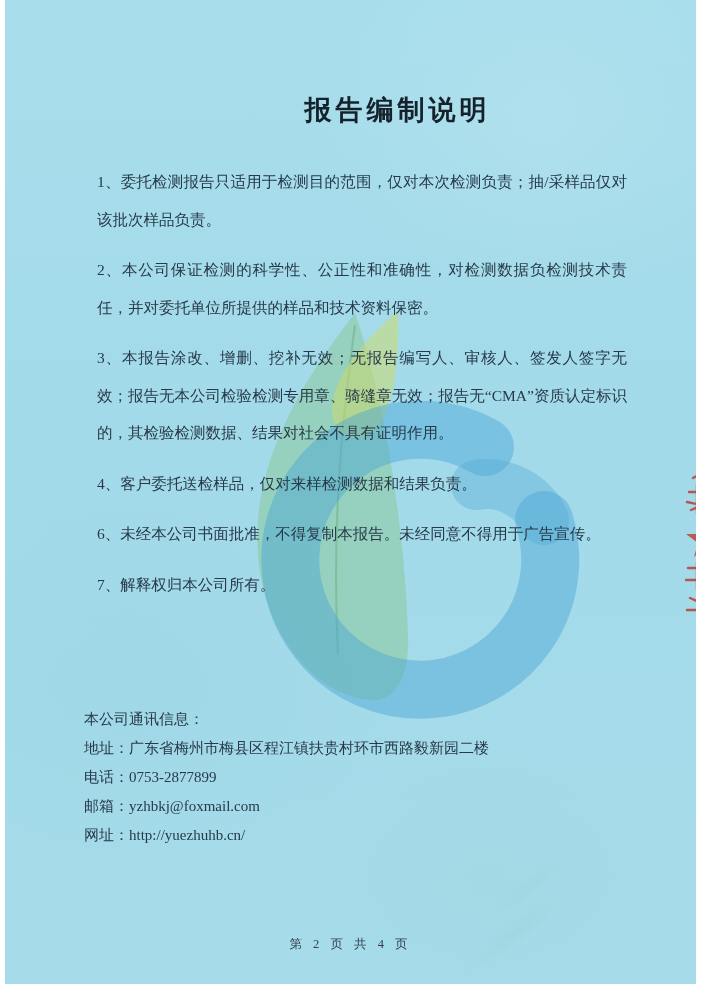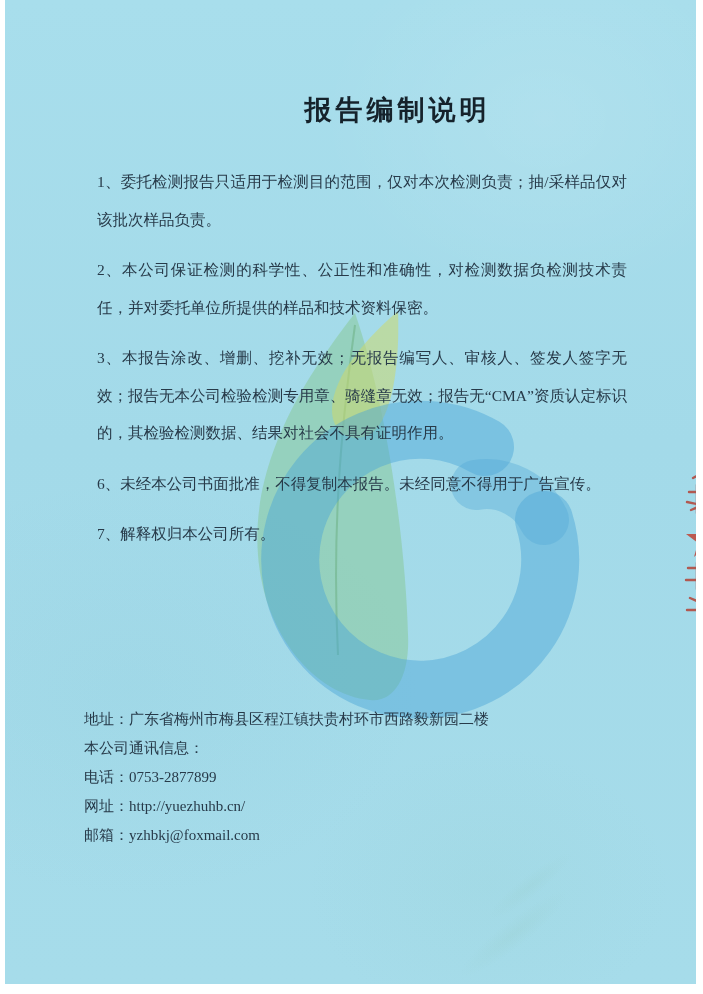--- a/index.html
+++ b/index.html
@@ -74,32 +74,34 @@
     <path d="M 265 152 A 130 130 0 1 0 324 225" fill="none" stroke="#4aa4d6" stroke-width="58" stroke-linecap="round" opacity="0.45"></path>
     <path d="M 324 225 A 64 64 0 0 0 256 190" fill="none" stroke="#55aad8" stroke-width="50" stroke-linecap="round" opacity="0.40"></path>
   </svg>
 
   <h1 class="doc-title">报告编制说明</h1>
 
   <div class="notes">
     <p>1、委托检测报告只适用于检测目的范围，仅对本次检测负责；抽/采样品仅对该批次样品负责。</p>
     <p>2、本公司保证检测的科学性、公正性和准确性，对检测数据负检测技术责任，并对委托单位所提供的样品和技术资料保密。</p>
     <p>3、本报告涂改、增删、挖补无效；无报告编写人、审核人、签发人签字无效；报告无本公司检验检测专用章、骑缝章无效；报告无“CMA”资质认定标识的，其检验检测数据、结果对社会不具有证明作用。</p>
+    <p>4、客户委托送检样品，仅对来样检测数据和结果负责。</p>
     <p>6、未经本公司书面批准，不得复制本报告。未经同意不得用于广告宣传。</p>
     <p>7、解释权归本公司所有。</p>
   </div>
 
   <div class="contact">
+    <div class="row">本公司通讯信息：</div>
     <div class="row"><span>地址：</span><span>广东省梅州市梅县区程江镇扶贵村环市西路毅新园二楼</span></div>
-    <div class="row">本公司通讯信息：</div>
     <div class="row"><span>电话：</span><span>0753-2877899</span></div>
+    <div class="row"><span>邮箱：</span><span>yzhbkj@foxmail.com</span></div>
     <div class="row"><span>网址：</span><span>http://yuezhuhb.cn/</span></div>
-    <div class="row"><span>邮箱：</span><span>yzhbkj@foxmail.com</span></div>
   </div>
 
+  <div class="footer">第 2 页 共 4 页</div>
 
   <svg class="stamp-fragment" viewBox="0 0 36 164">
     <g stroke="#b5392c" stroke-width="2.4" fill="none" opacity="0.8" stroke-linecap="round">
       <path d="M22 10 l 11 -6"></path>
       <path d="M18 24 h 16 M26 17 v 28 M16 34 l 19 4 M20 42 l 12 -5"></path>
       <path d="M17 100 h 18 M26 95 v 26 M15 112 h 20"></path>
       <path d="M19 130 l 14 6 M16 142 h 18 M27 127 v 24"></path>
     </g>
     <polygon points="34,52 38,66 53,66 41,75 45,89 34,80 23,89 27,75 15,66 30,66" fill="#c0392b" opacity="0.8"></polygon>
   </svg>

